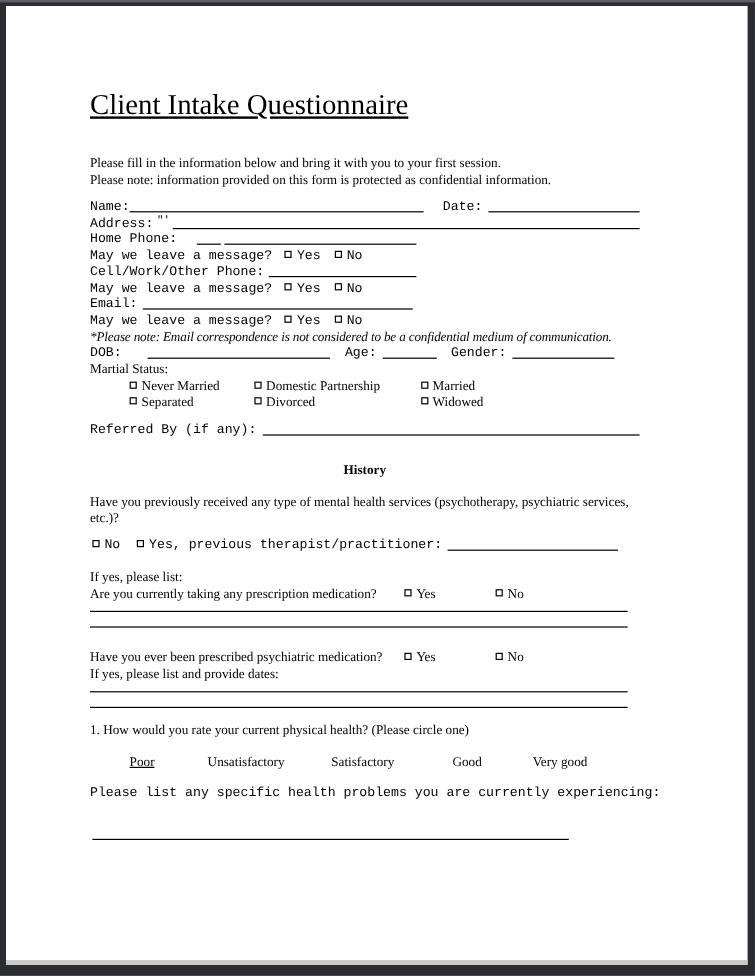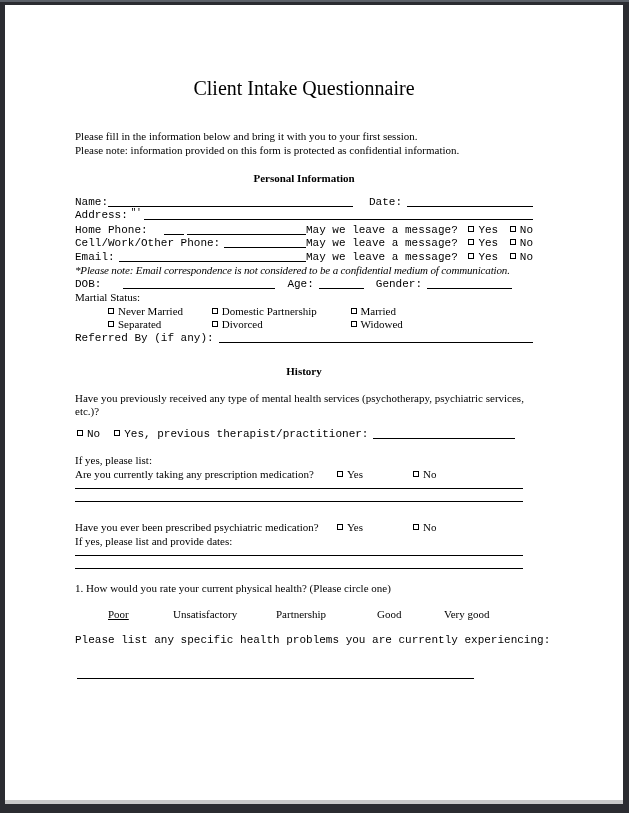--- a/index.html
+++ b/index.html
@@ -18,21 +18,21 @@
   }
   .page {
     position: absolute;
     left: 5px; right: 6px; top: 3px; bottom: 9px;
     background: #ffffff;
     border-bottom: 4px solid #c9c9c9;
     overflow: hidden;
   }
   .content { padding: 69px 90px 0 70px; font-size: 11px; line-height: 13.5px; }
 
-  .title { font-size: 20px; line-height: 28px; text-align: center; font-weight: 400; }
+  .title { font-size: 24px; line-height: 28px; text-align: left; font-weight: 400; text-decoration: underline; }
   .intro { margin-top: 28px; }
   .sec-head { text-align: center; font-weight: 700; }
   .h-personal { margin-top: 15px; }
   .h-history { margin-top: 20px; }
   .h-general { margin-top: 17px; }
 
   .row { display: flex; align-items: baseline; white-space: nowrap; font-family: Liberation Mono, monospace; }
   .rows-personal { margin-top: 10px; }
   .ln {
     display: inline-block; height: 2px;
@@ -42,21 +42,21 @@
   .grow { flex: 1 1 auto; }
   .hrline { border-bottom: 1.5px solid #000; height: 0; width: 448px; }
 
   .cb {
     display: inline-block; width: 6px; height: 6px;
     border: 1px solid #000; background: #fff;
     margin-right: 4px; vertical-align: 1px;
   }
   .note { font-style: italic; letter-spacing: -0.15px; }
 
-  .split { justify-content: space-between; }
+  .split { justify-content: space-between; flex-direction: column; }
   .left-fix { display: flex; align-items: baseline; width: 272px; }
 
   .indent33 { padding-left: 33px; }
   .col-m1 { display: inline-block; width: 101px; }
   .col-m2 { display: inline-block; width: 136px; }
 
   .gap { display: inline-block; }
 
   .q-fix { display: inline-block; width: 262px; white-space: normal; }
 
@@ -74,21 +74,20 @@
   <div class="page">
     <div class="content">
 
       <div class="title">Client Intake Questionnaire</div>
 
       <div class="intro">
         <div>Please fill in the information below and bring it with you to your first session.</div>
         <div>Please note: information provided on this form is protected as confidential information.</div>
       </div>
 
-      <div class="sec-head h-personal">Personal Information</div>
 
       <div class="rows-personal">
 
         <div class="row">
           <span>Name:</span>
           <span class="ln" style="width:245px"></span>
           <span style="margin-left:16px">Date:</span>
           <span class="ln grow" style="margin-left:5px"></span>
         </div>
 
@@ -153,21 +152,21 @@
           <span class="col-m1"><span class="cb"></span><span>Never Married</span></span>
           <span class="col-m2"><span class="cb"></span><span>Domestic Partnership</span></span>
           <span><span class="cb"></span><span>Married</span></span>
         </div>
         <div class="indent33">
           <span class="col-m1"><span class="cb"></span><span>Separated</span></span>
           <span class="col-m2"><span class="cb"></span><span>Divorced</span></span>
           <span><span class="cb"></span><span>Widowed</span></span>
         </div>
 
-        <div class="row" style="margin-top:0">
+        <div class="row" style="margin-top:10px">
           <span>Referred By (if any):</span>
           <span class="ln grow" style="margin-left:5px"></span>
         </div>
 
       </div>
 
       <div class="sec-head h-history">History</div>
 
       <div class="wrap" style="margin-top:13px">Have you previously received any type of mental health services (psychotherapy, psychiatric services, etc.)?</div>
 
@@ -192,21 +191,21 @@
         </div>
         <div>If yes, please list and provide dates:</div>
         <div class="hrline" style="margin-top:7px"></div>
         <div class="hrline" style="margin-top:12px"></div>
       </div>
 
 
       <div style="margin-top:13px">1. How would you rate your current physical health? (Please circle one)</div>
 
       <div class="indent33" style="margin-top:12px">
-        <span class="opt1">Poor</span><span class="opt2">Unsatisfactory</span><span class="opt3">Partnership</span><span class="opt4">Good</span><span>Very good</span>
+        <span class="opt1">Poor</span><span class="opt2">Unsatisfactory</span><span class="opt3">Satisfactory</span><span class="opt4">Good</span><span>Very good</span>
       </div>
 
       <div class="row" style="margin-top:13px">
         <span>Please list any specific health problems you are currently experiencing:</span>
         <span class="ln" style="width:108px;margin-left:5px"></span>
       </div>
 
       <div class="hrline" style="margin-top:30px;width:397px;margin-left:2px"></div>
 
     </div>

